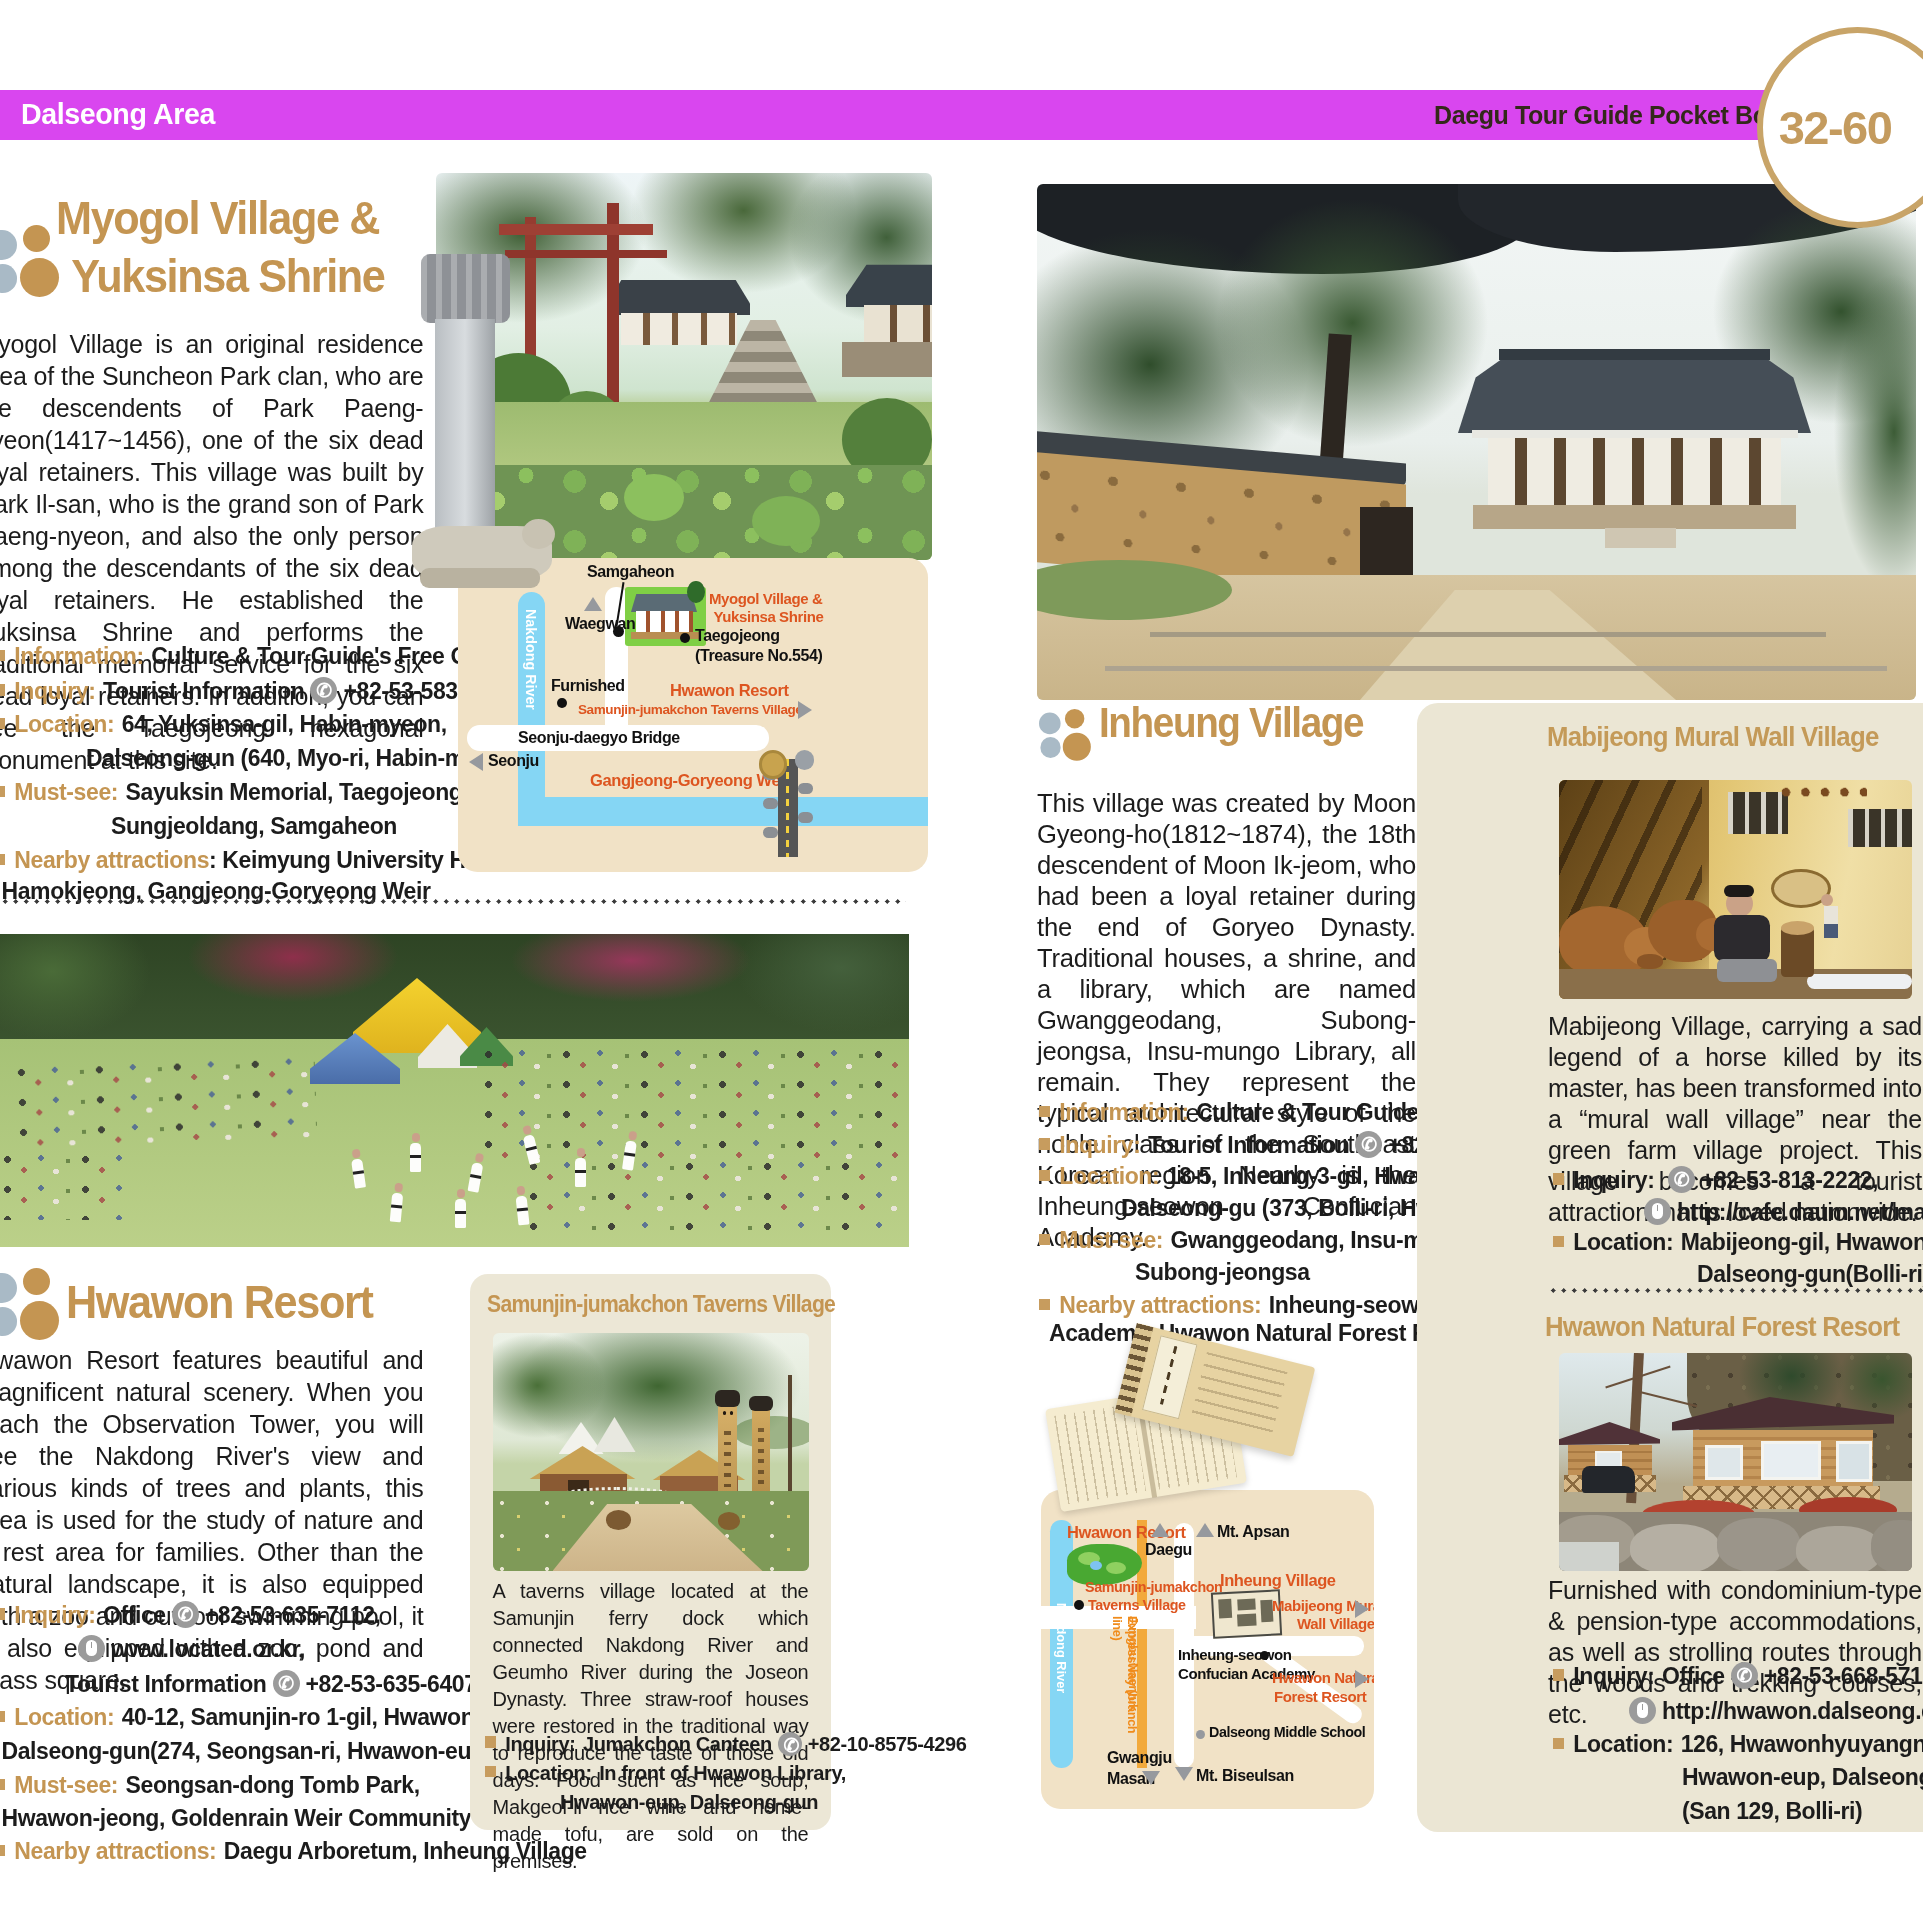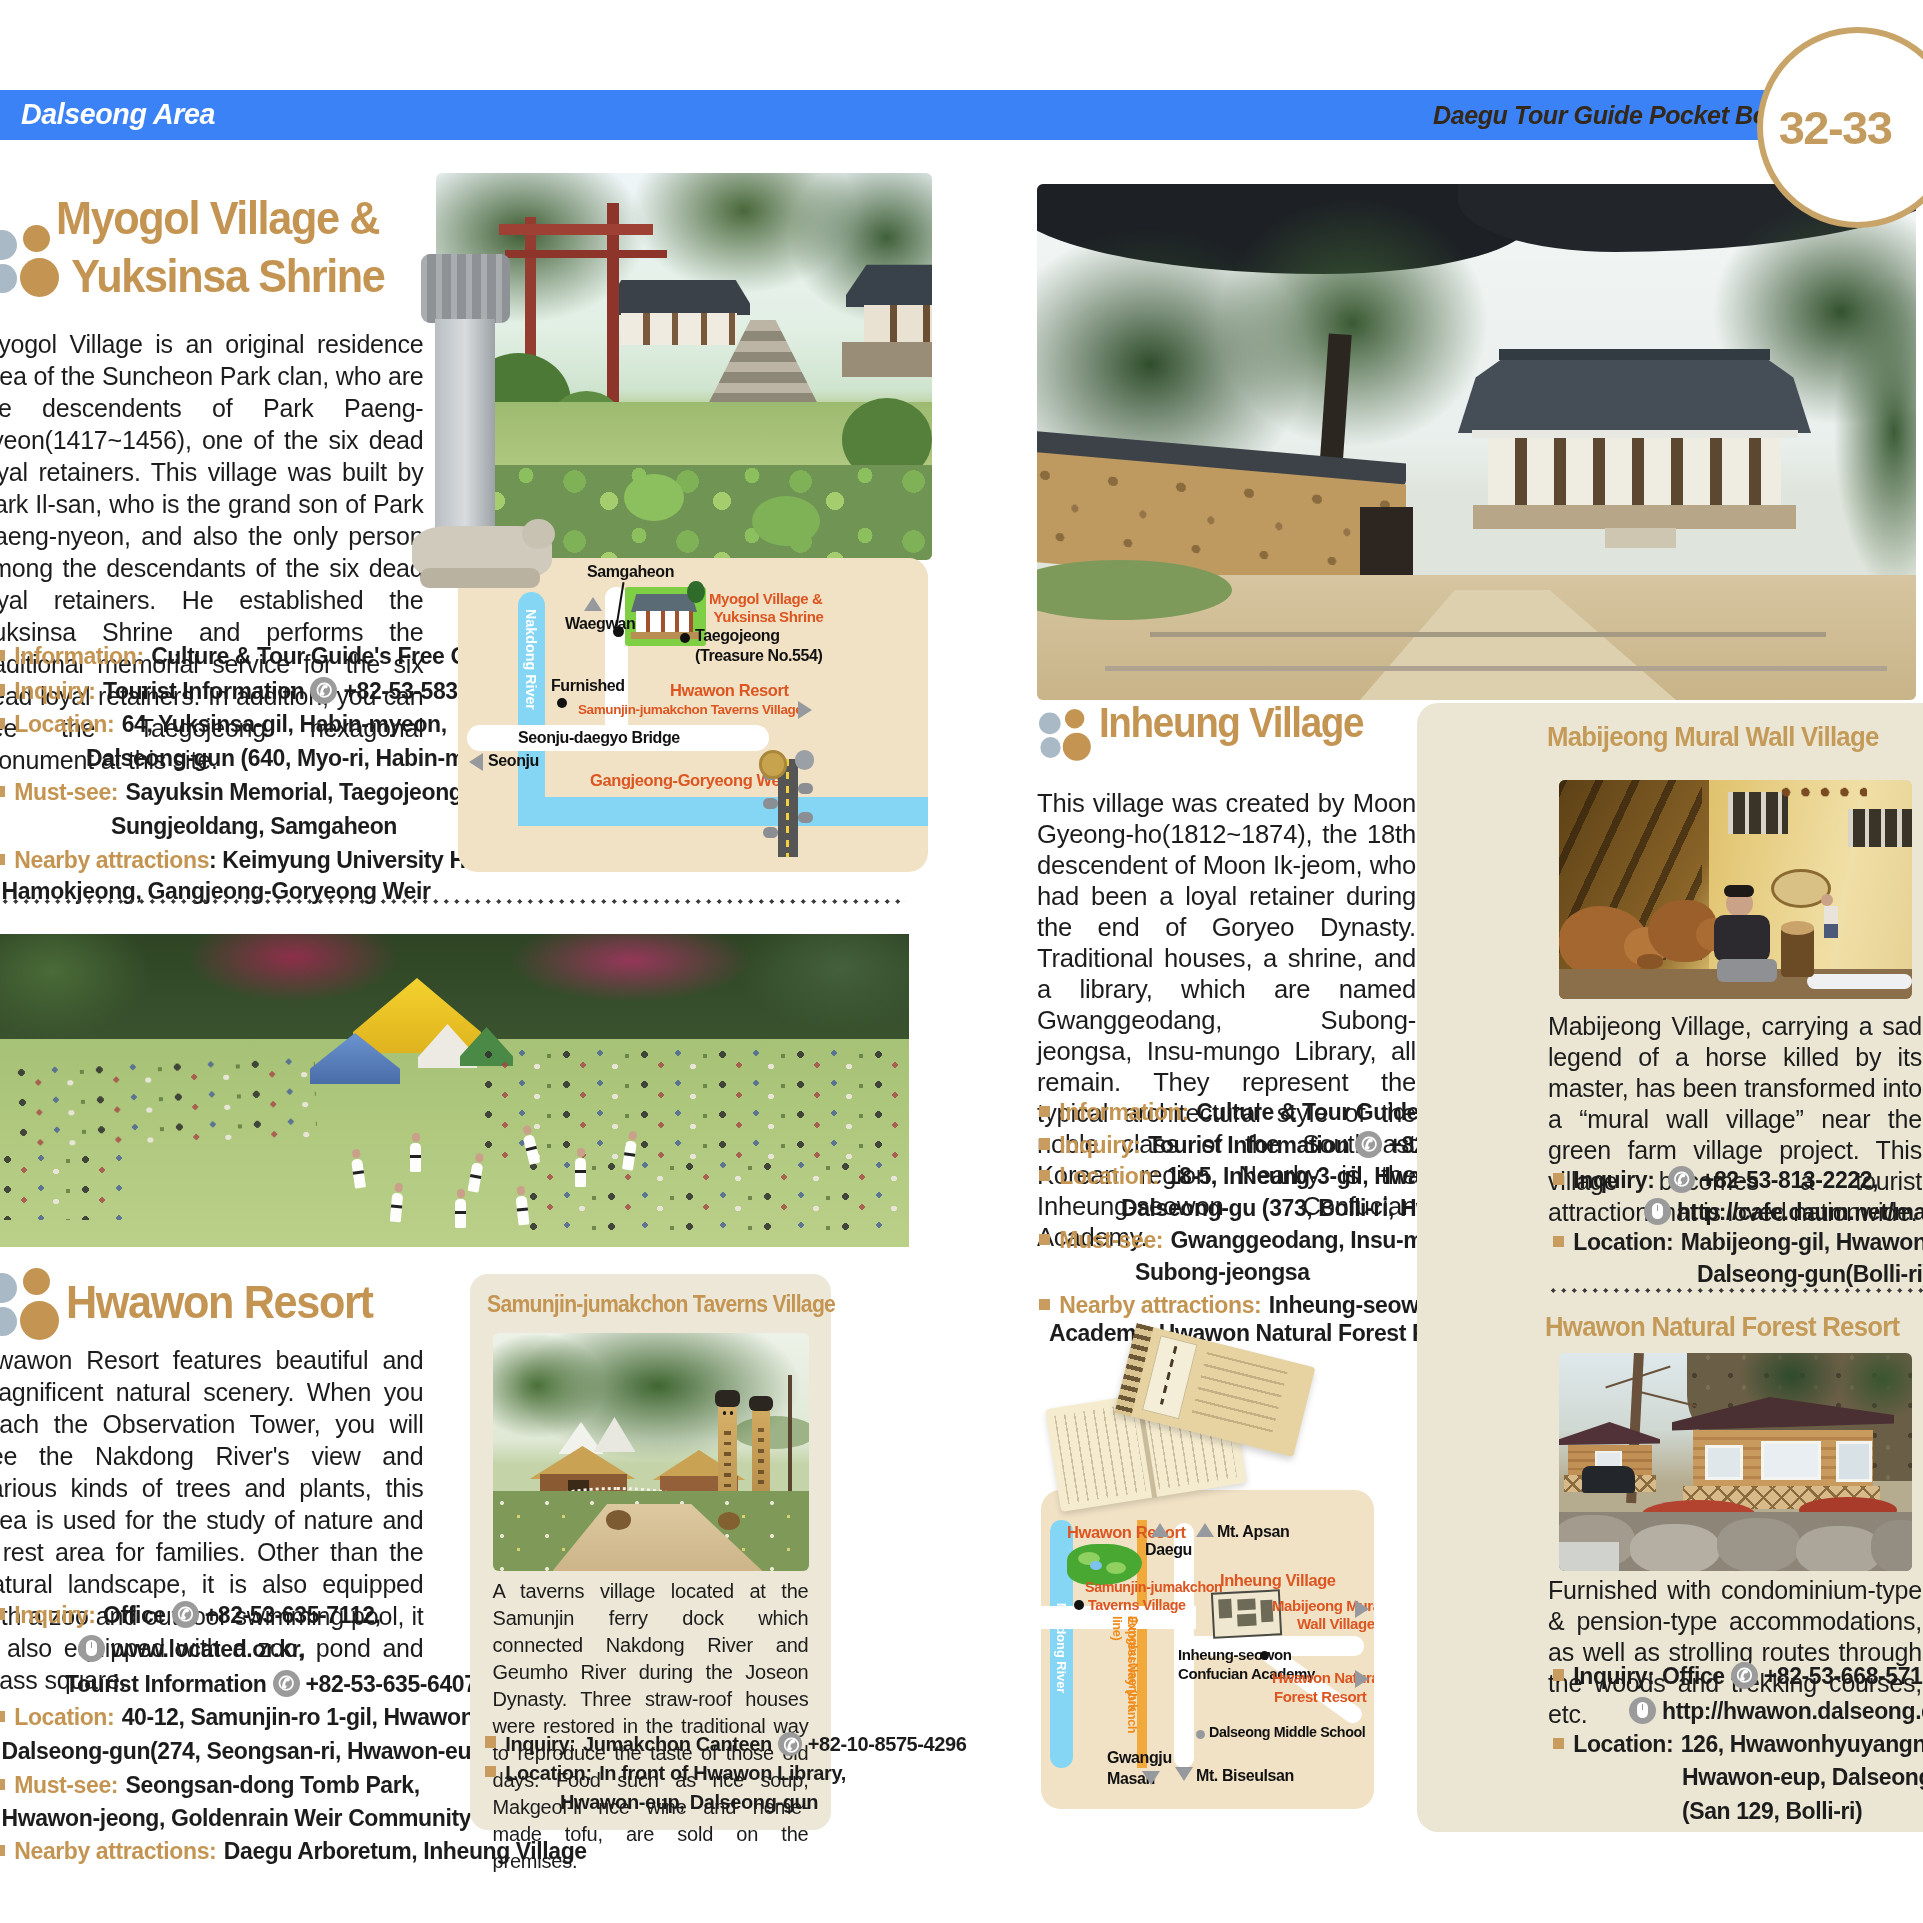--- a/index.html
+++ b/index.html
@@ -1,21 +1,21 @@
 <!DOCTYPE html>
 <html style="font-size:12px"><head>
 <meta charset="utf-8">
 <style>
   html,body{margin:0;padding:0;background:#fff;font-family:"Liberation Sans",sans-serif;}
   #page{position:relative;width:1924px;height:1924px;overflow:hidden;background:#fff;}
   .abs{position:absolute;}
   .cond{transform:scaleX(.92);transform-origin:left center;white-space:nowrap;}
 
   
-  #topbar{left:0;top:90px;width:1772px;height:50px;background:#3b82f6;font-style:italic;}
+  #topbar{left:0;top:90px;width:1772px;height:50px;background:#d946ef;}
   #area-title{left:21px;top:8.3px;font-size:28.6px;font-weight:bold;color:#fff;letter-spacing:-0.4px;}
   #book-title{left:1202px;top:11.3px;width:594px;text-align:right;font-size:25px;font-weight:bold;color:#33281a;letter-spacing:-0.4px;}
   #page-badge{left:1757px;top:27px;width:189px;height:189px;border-radius:50%;background:#fff;border:6.8px solid #c8a468;display:flex;align-items:center;justify-content:center;z-index:9;}
   #page-badge span{font-size:47px;font-weight:bold;color:#c49b5e;letter-spacing:-1.5px;margin-right:45px;}
 
   
   .dots{width:72px;height:72px;z-index:3;}
   .dots i{position:absolute;border-radius:50%;}
   .dots .g1{left:0;top:4.5px;width:30px;height:30px;background:#a9bac6;}
   .dots .t1{left:36px;top:0;width:27px;height:27px;background:#c49552;}
@@ -74,21 +74,21 @@
 </head>
 <body>
 
 <div id="page">
 
   <div class="abs" id="topbar">
     <div class="abs" id="area-title">Dalseong Area</div>
     <div class="abs" id="book-title">Daegu Tour Guide Pocket Book</div>
   </div>
   <div class="abs" id="page-badge">
-    <span>32-33</span>
+    <span>32-60</span>
   </div>
 
   <div class="abs photo" style="left:436px;top:173px;width:496px;height:387px;">
     <div class="abs" style="left:0;top:0;width:496px;height:387px;background:linear-gradient(#eef5f7 0%,#e2efe4 40%,#cfe4cf 56%,#b3c98a 62%);"></div>
     <div class="abs" style="left:-38px;top:-30px;width:248px;height:180px;background:radial-gradient(closest-side,#3e5e33,rgba(62,94,51,0));"></div>
     <div class="abs" style="left:195px;top:-45px;width:225px;height:165px;background:radial-gradient(closest-side,#49683a,rgba(73,104,58,0));"></div>
     <div class="abs" style="left:353px;top:-22.5px;width:195px;height:173px;background:radial-gradient(closest-side,#40603a,rgba(64,96,58,0));"></div>
 
     <div class="abs" style="left:171px;top:104px;width:143px;height:38px;background:#3a4148;clip-path:polygon(0 70%,10% 8%,90% 8%,100% 70%,100% 100%,0 100%);"></div>
     <div class="abs" style="left:185px;top:140px;width:116px;height:32px;background:repeating-linear-gradient(90deg,#f0ebe0 0 22.5px,#7a5a3c 22.5px 28.6px);"></div>

